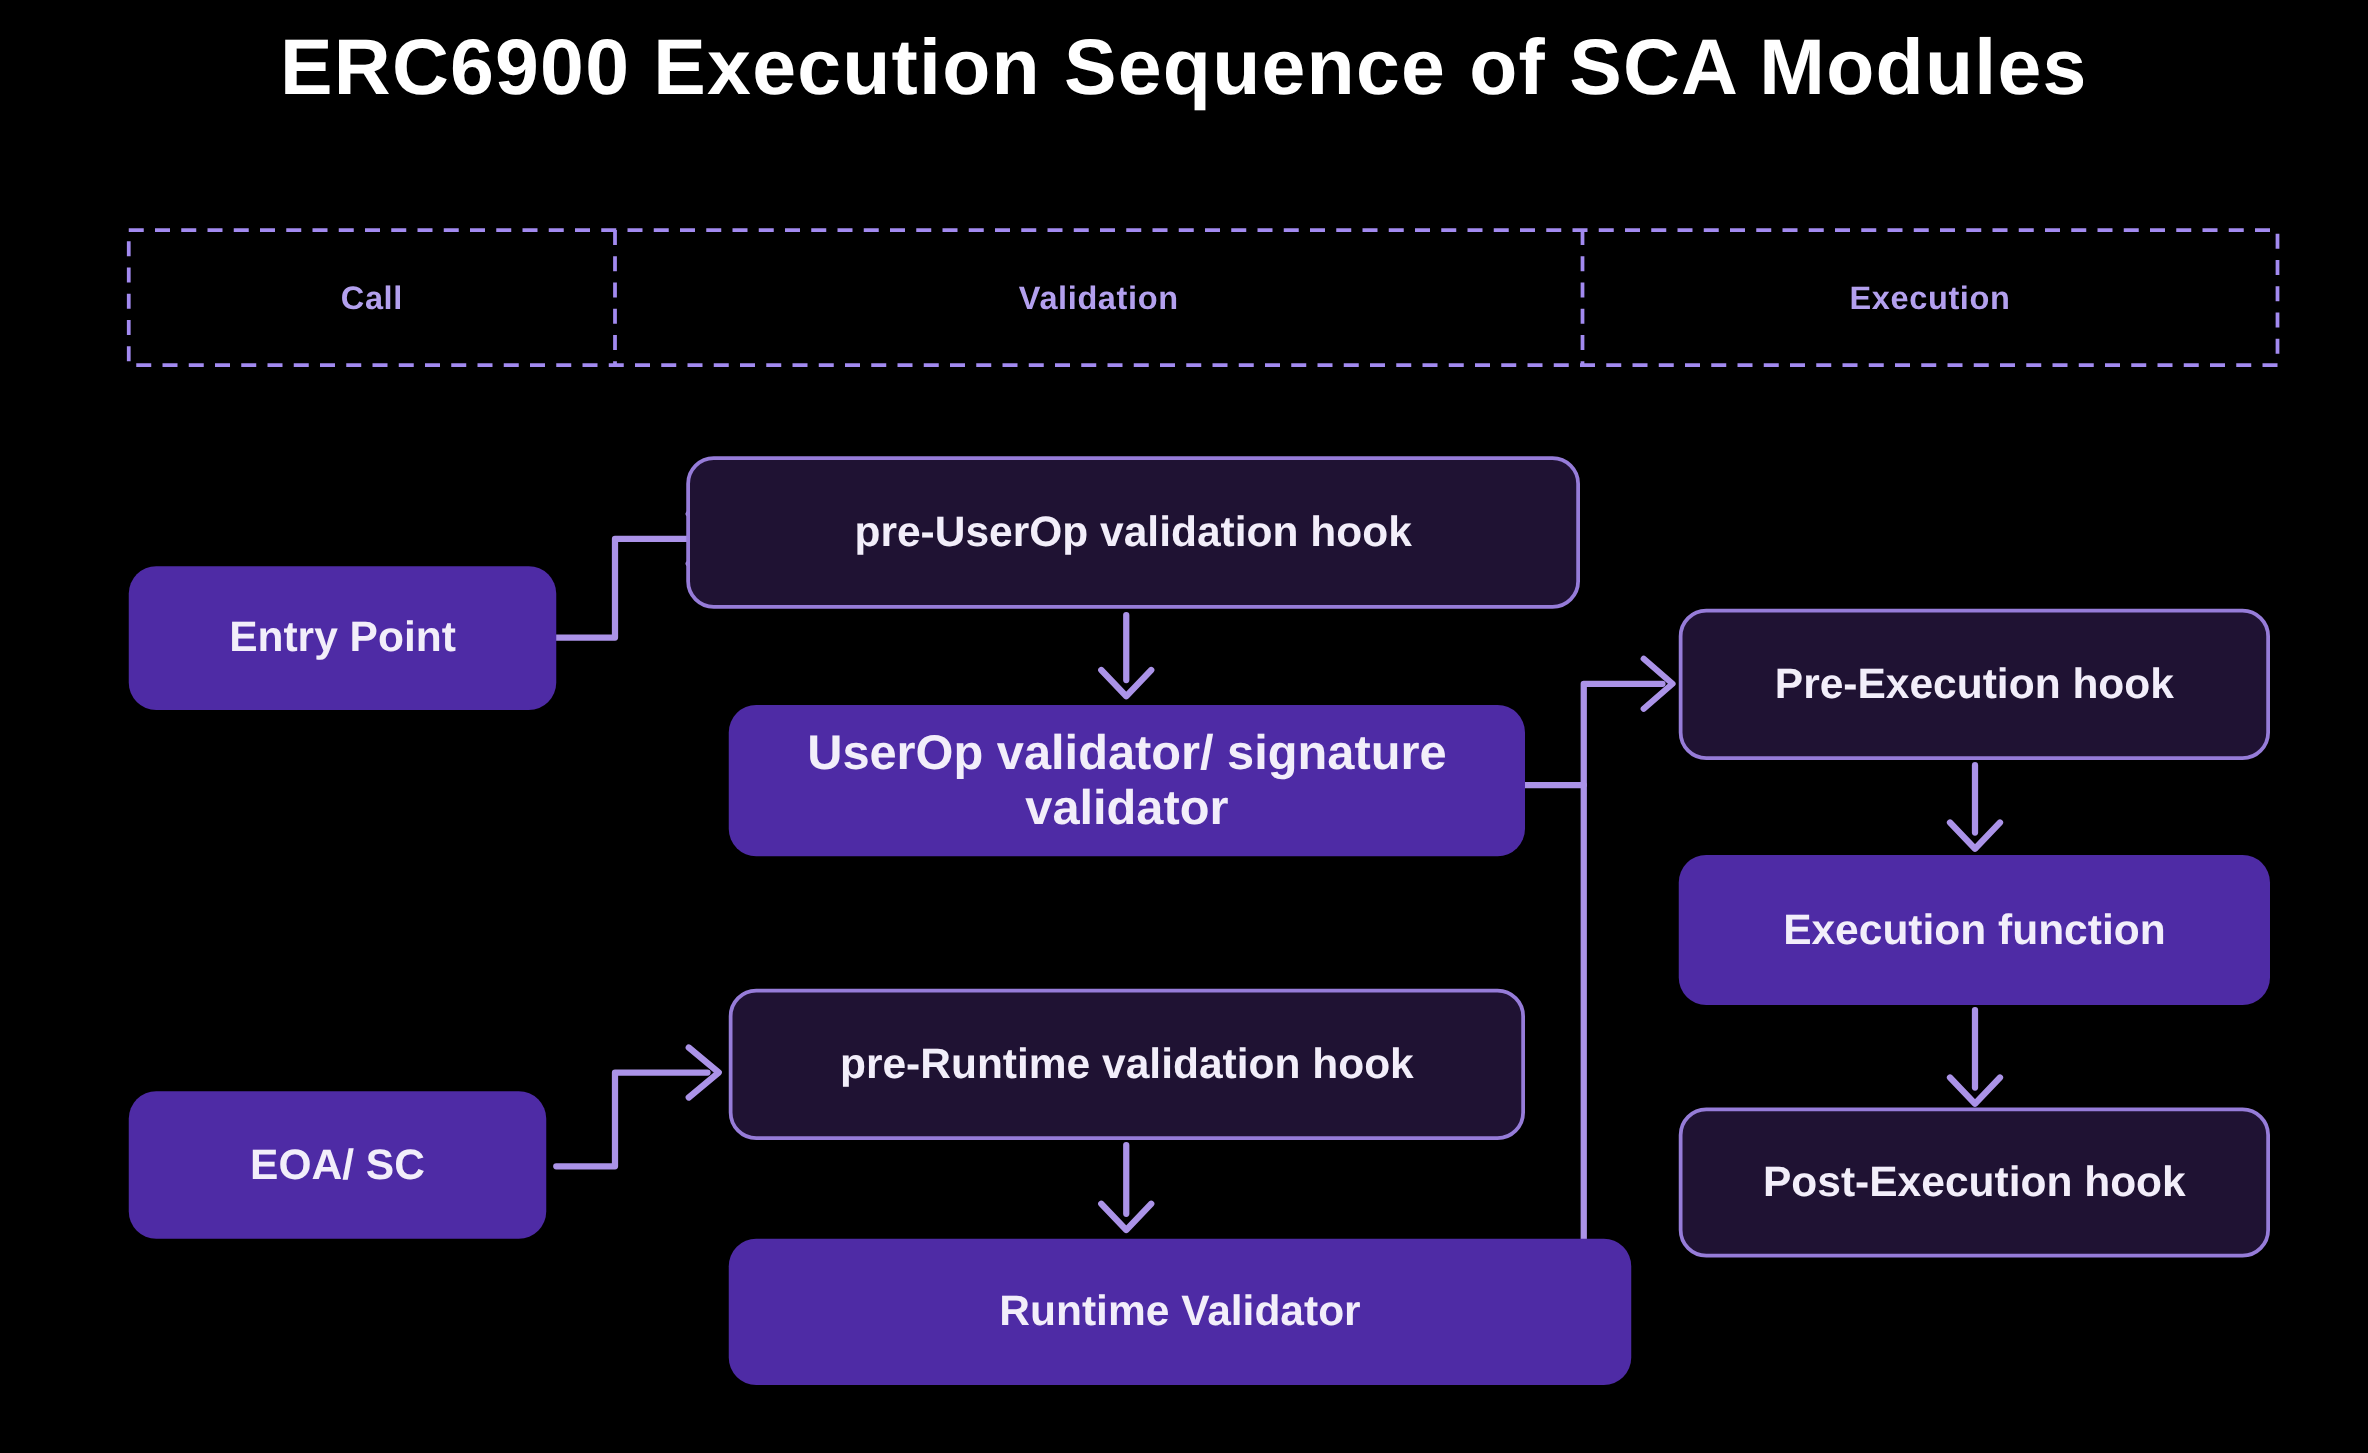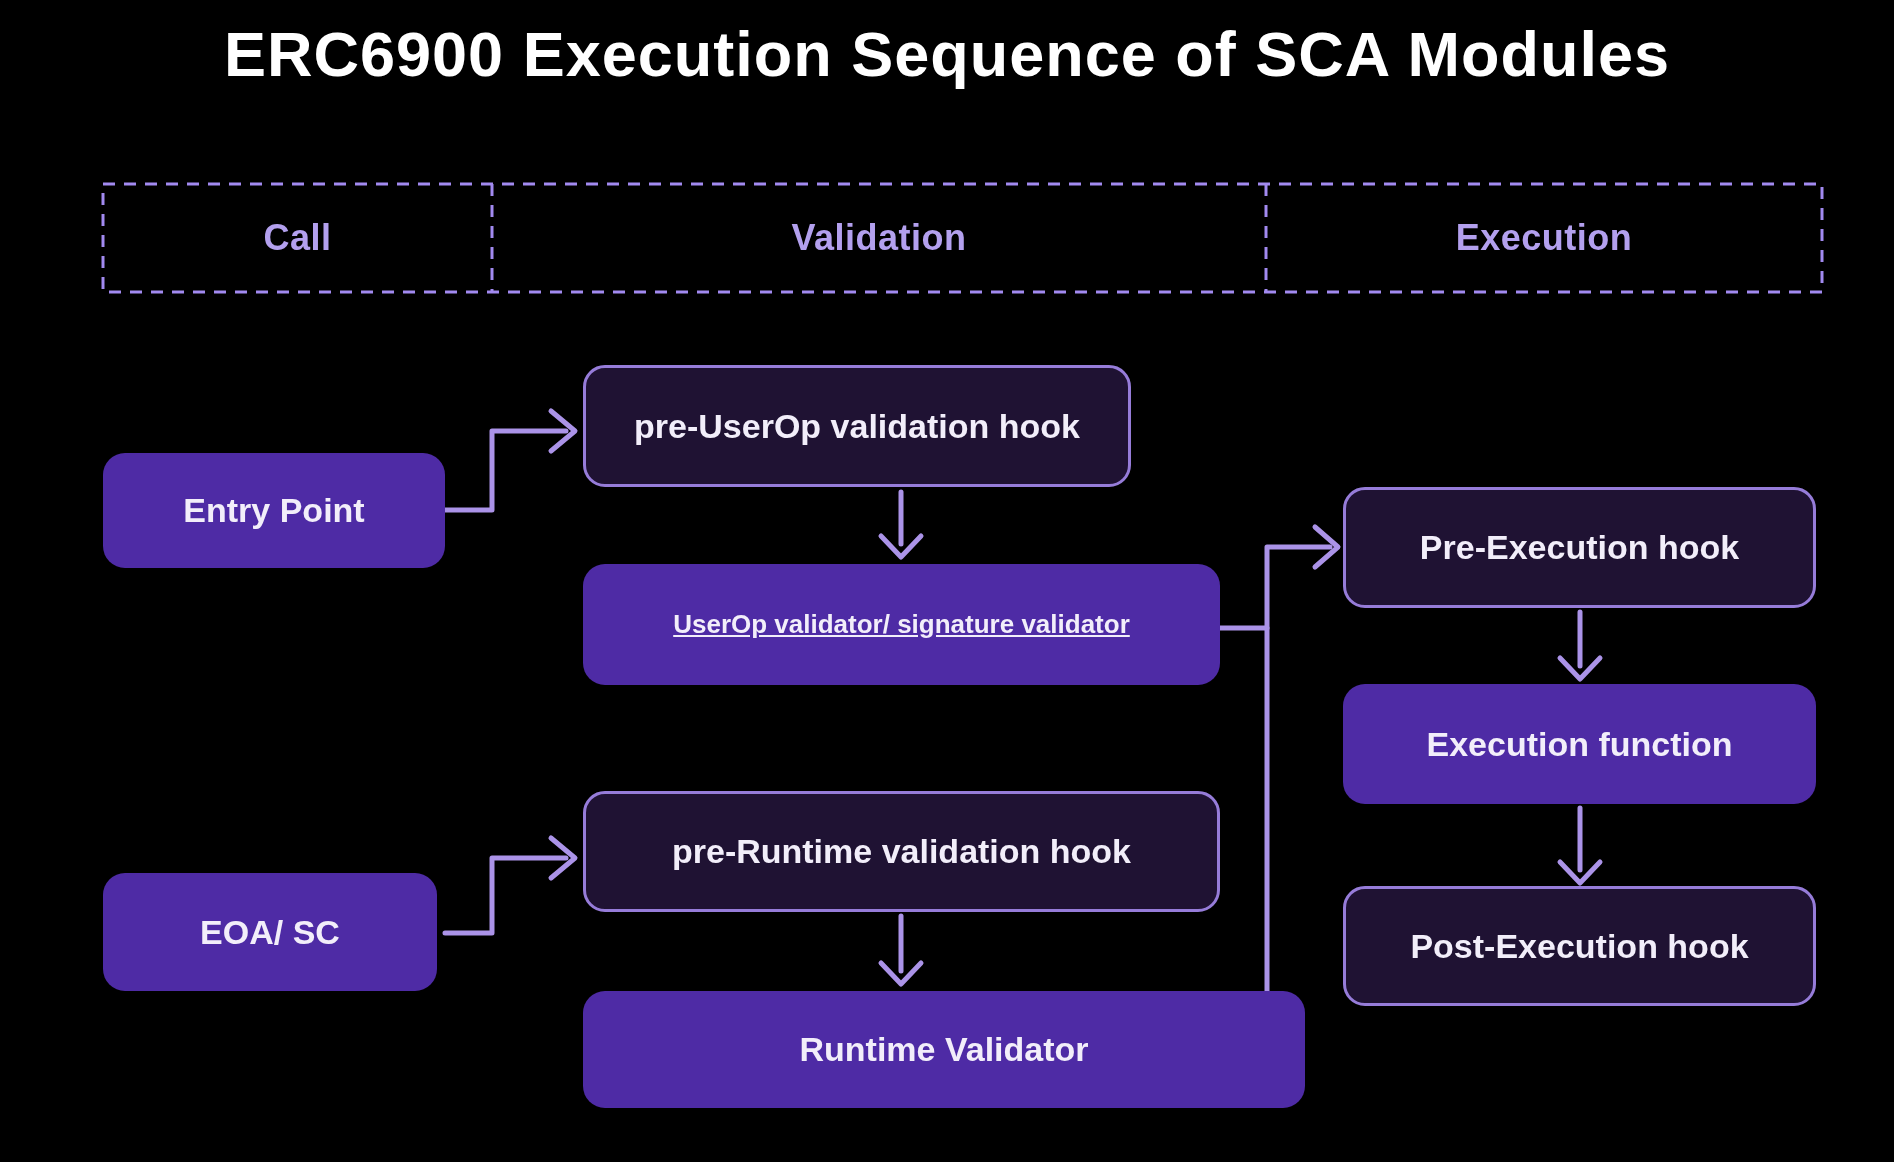--- a/index.html
+++ b/index.html
@@ -49,39 +49,39 @@
     fill:none;
     stroke:var(--arrow);
     stroke-width:5;
     stroke-linecap:round;
     stroke-linejoin:round;
   }
   .lane-label{
     position:absolute;
     display:flex;align-items:center;justify-content:center;
     color:var(--lane-text);
-    font-size:36px;font-weight:bold;
+    font-size:26px;font-weight:bold;
     letter-spacing:0.5px;
   }
   .node{
     position:absolute;
     display:flex;align-items:center;justify-content:center;
     box-sizing:border-box;
     border-radius:22px;
     color:var(--node-text);
     font-size:34px;font-weight:bold;
     text-align:center;
     padding:0 14px;
   }
   .node.solid{ background:var(--solid-fill); }
   .node.outlined{
     background:var(--dark-fill);
     border:3px solid var(--dark-border);
   }
-  .node.long{ font-size:26px;text-decoration:underline; }
+  .node.long{ font-size:39px; }
 </style>
 </head>
 <body>
 
 <div class="canvas">
 
   <h1 class="title">ERC6900 Execution Sequence of SCA Modules</h1>
 
   <svg class="wires" viewBox="0 0 1894 1162" aria-hidden="true">
 
@@ -120,21 +120,21 @@
     <span>Validation</span>
   </div>
   <div class="lane-label" style="left:1266px;top:184px;width:556px;height:108px;">
     <span>Execution</span>
   </div>
 
   <div class="node solid" style="left:103px;top:453px;width:342px;height:115px;">
     <span>Entry Point</span>
   </div>
 
-  <div class="node outlined" style="left:583px;top:365px;width:548px;height:122px;">
+  <div class="node outlined" style="left:549px;top:365px;width:715px;height:122px;">
     <span>pre-UserOp validation hook</span>
   </div>
 
   <div class="node solid long" style="left:583px;top:564px;width:637px;height:121px;">
     <span>UserOp validator/ signature validator</span>
   </div>
 
   <div class="node solid" style="left:103px;top:873px;width:334px;height:118px;">
     <span>EOA/ SC</span>
   </div>

